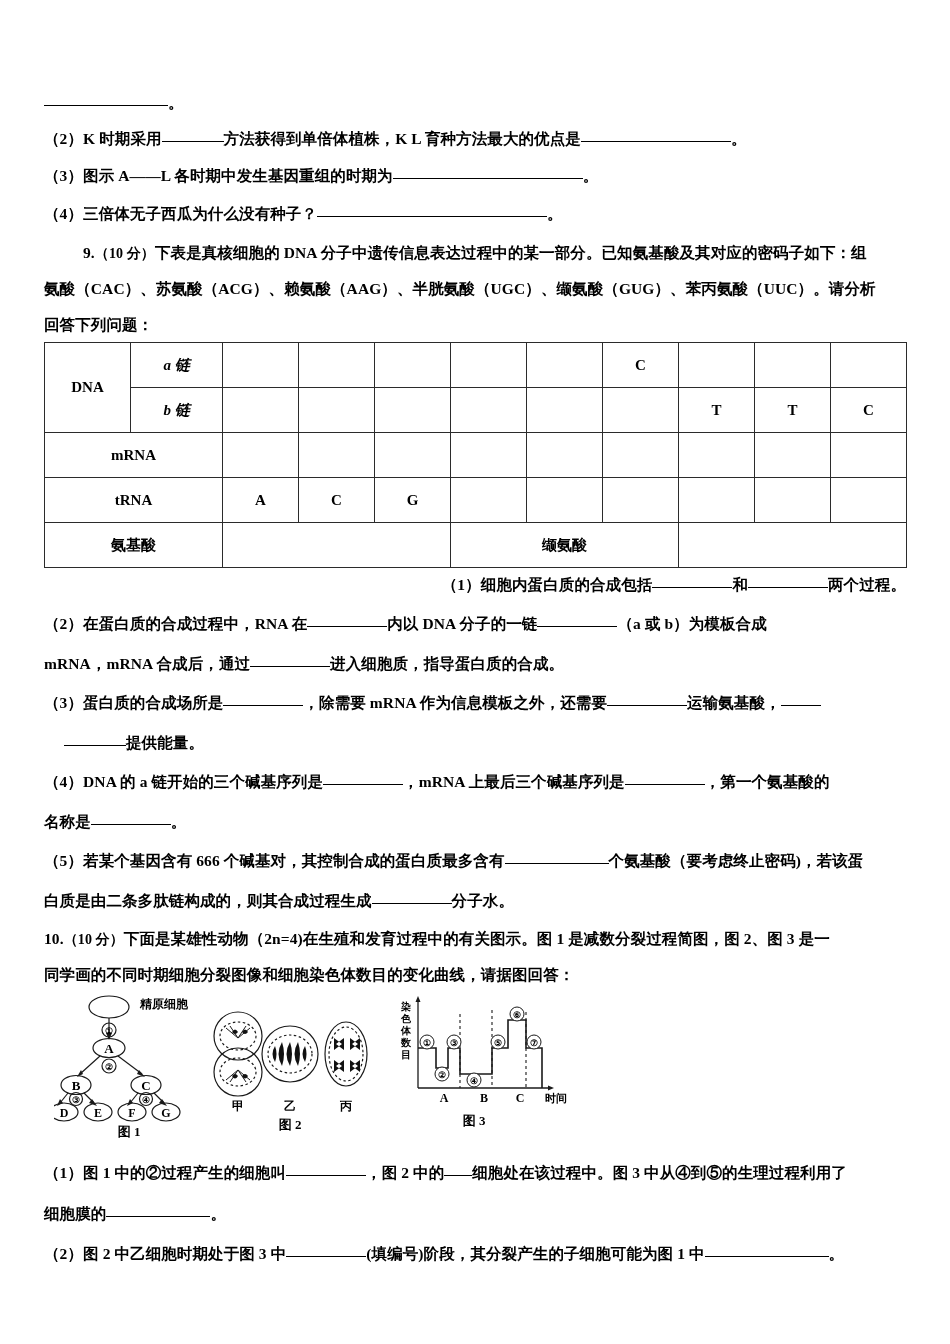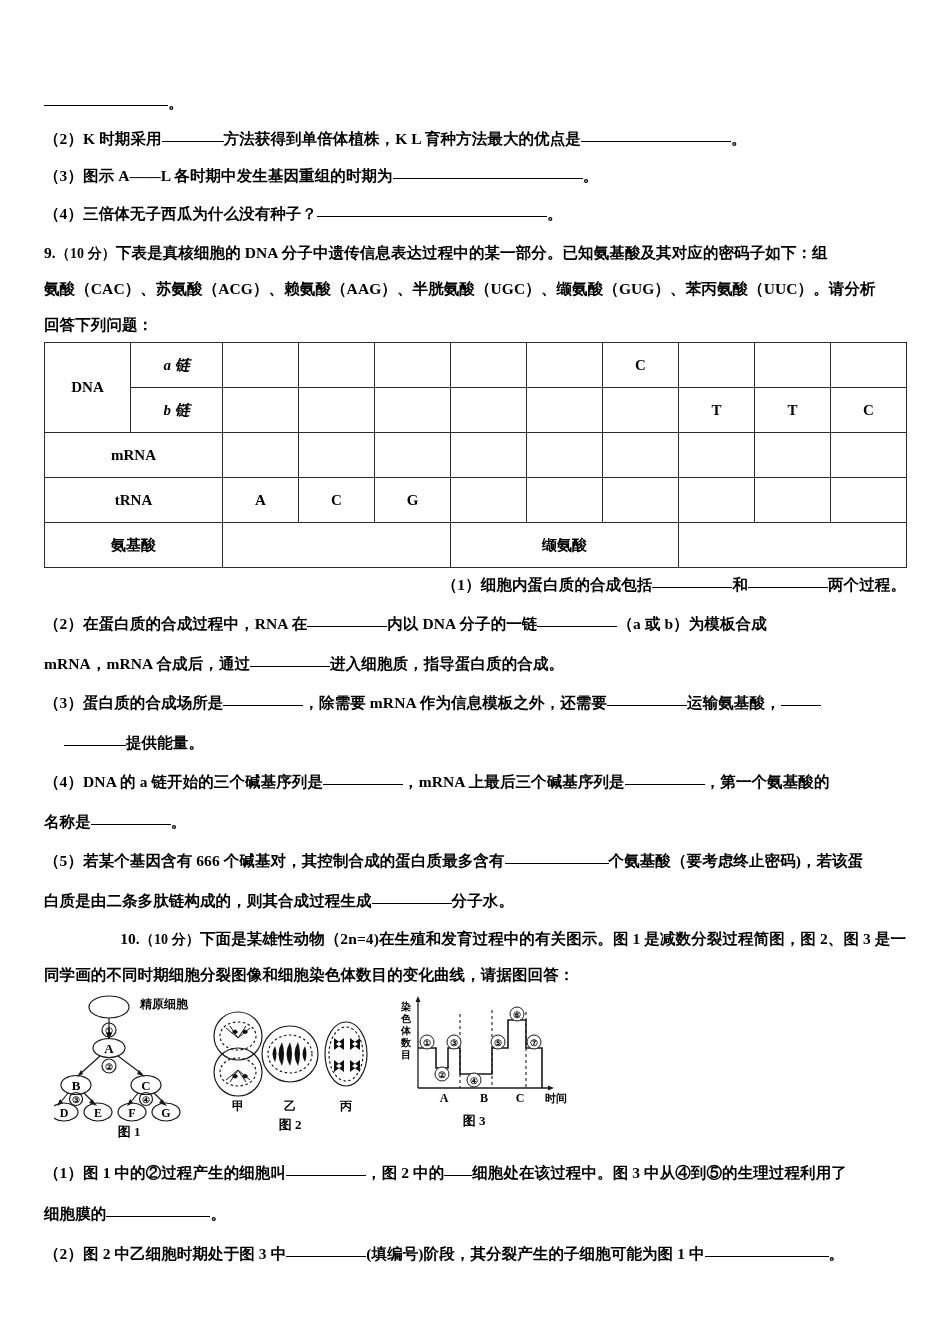--- a/index.html
+++ b/index.html
@@ -131,21 +131,21 @@
     </div>
 
     <div class="line para">
       <span class="qnum">（3）</span><span>图示 A——L 各时期中发生基因重组的时期为</span><span class="blank b-3xl"></span><span>。</span>
     </div>
 
     <div class="line" style="margin-bottom:24px;">
       <span class="qnum">（4）</span><span>三倍体无子西瓜为什么没有种子？</span><span class="blank b-4xl"></span><span>。</span>
     </div>
 
-    <div class="line" style="margin-bottom:20px;">
+    <div class="line" style="margin-bottom:20px;margin-left:39px;">
       <span class="qnum">9.</span><span class="small-paren">（10 分）</span><span>下表是真核细胞的 DNA 分子中遗传信息表达过程中的某一部分。已知氨基酸及其对应的密码子如下：组</span>
     </div>
     <div class="line" style="margin-bottom:20px;">氨酸（CAC）、苏氨酸（ACG）、赖氨酸（AAG）、半胱氨酸（UGC）、缬氨酸（GUG）、苯丙氨酸（UUC）。请分析</div>
     <div class="line" style="margin-bottom:10px;">回答下列问题：</div>
 
     <table class="geno">
       <colgroup>
         <col class="col-lbl">
           <col class="col-sub">
         <col class="col-data">
@@ -242,21 +242,21 @@
       <span>名称是</span><span class="blank b-md"></span><span>。</span>
     </div>
 
     <div class="line" style="margin-bottom:22px;">
       <span class="qnum">（5）</span><span>若某个基因含有 666 个碱基对，其控制合成的蛋白质最多含有</span><span class="blank b-lg"></span><span>个氨基酸（要考虑终止密码)，若该蛋</span>
     </div>
     <div class="line" style="margin-bottom:22px;">
       <span>白质是由二条多肽链构成的，则其合成过程生成</span><span class="blank b-md"></span><span>分子水。</span>
     </div>
 
-    <div class="line" style="margin-bottom:20px;text-align:right;">
+    <div class="line" style="margin-bottom:20px;">
       <span class="qnum">10.</span><span class="small-paren">（10 分）</span><span>下面是某雄性动物（2n=4)在生殖和发育过程中的有关图示。图 1 是减数分裂过程简图，图 2、图 3 是一</span>
     </div>
     <div class="line" style="margin-bottom:6px;">同学画的不同时期细胞分裂图像和细胞染色体数目的变化曲线，请据图回答：</div>
 
     <div class="figures">
 
       <div class="fig" style="left:10px; top:7px;">
         <svg width="150" height="128" viewBox="0 0 150 128">
           <g stroke="#1a1a1a" stroke-width="1.2" fill="none">
             <ellipse cx="55" cy="12" rx="20" ry="11"></ellipse>

